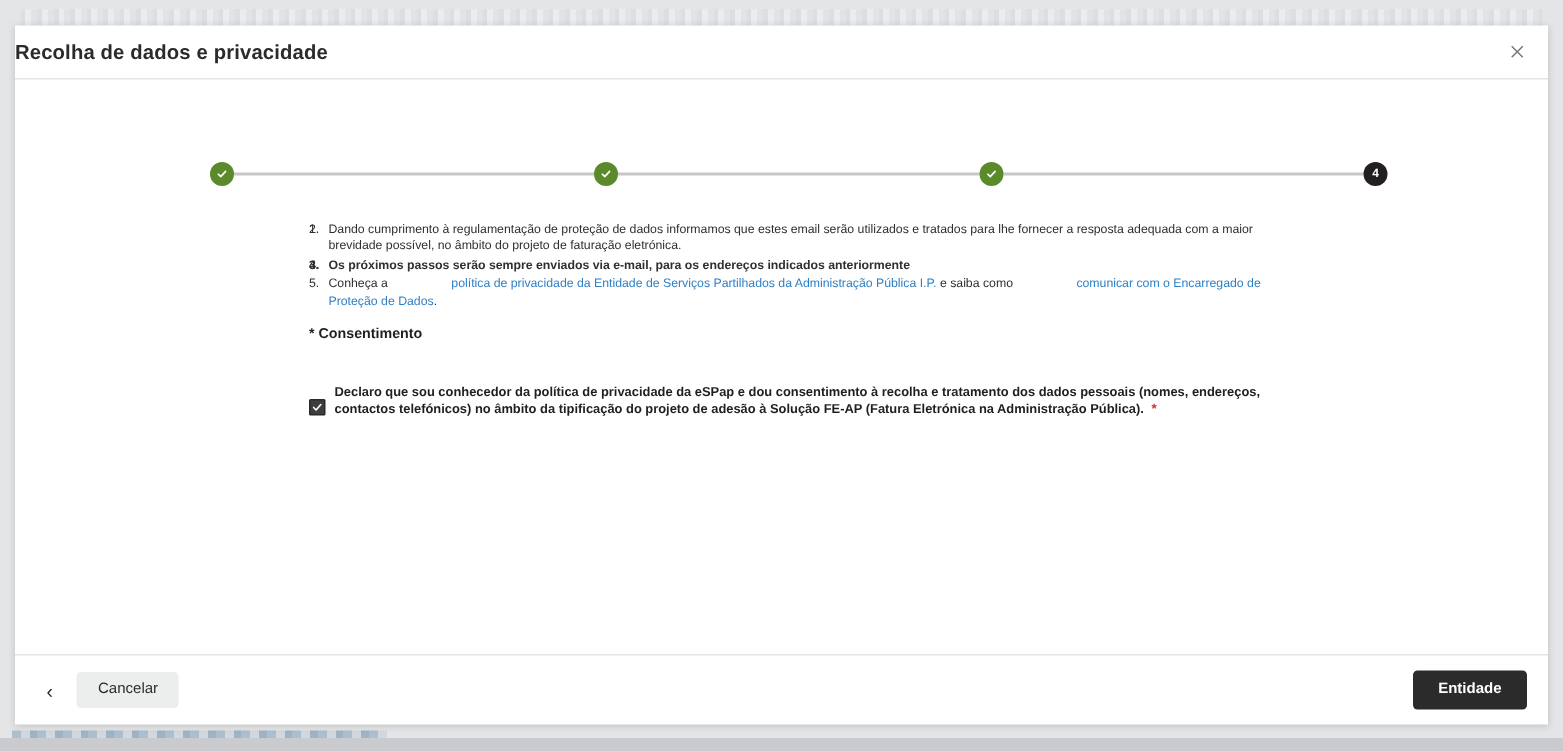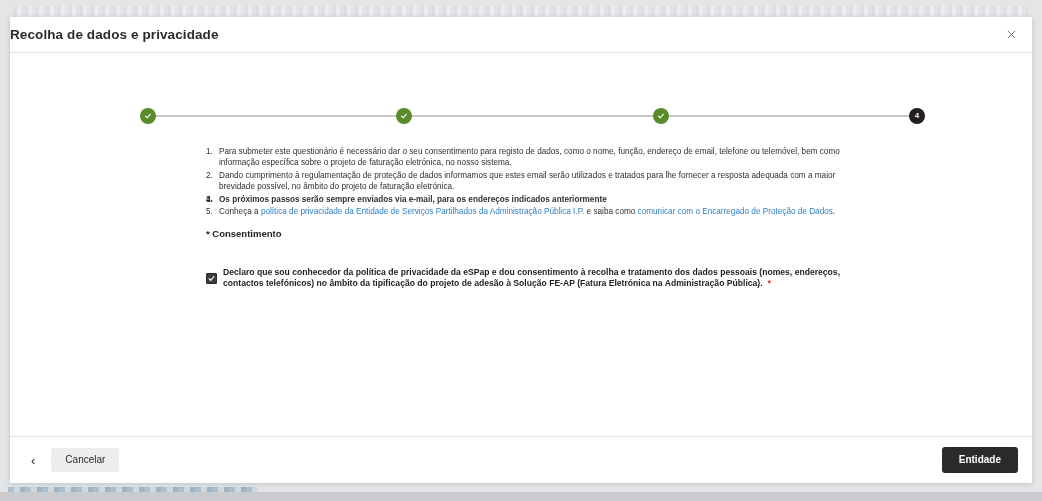--- a/index.html
+++ b/index.html
@@ -48,25 +48,25 @@
 
   .content{position:absolute;left:196px;top:93px;right:40px;}
 
   ol.info-list{margin:0;padding:0;list-style:none;}
   ol.info-list li{
     position:relative;padding-left:13px;margin-bottom:1px;
     font-size:8.2px;color:#2f2f2f;line-height:11.4px;max-width:622px;
   }
   ol.info-list li .num{position:absolute;left:0;top:0;}
   ol.info-list li.bold{font-weight:bold;}
-  a.inline-link{color:#2f7fc4;text-decoration:none;}
+  a.inline-link{color:#2f7fc4;text-decoration:none;margin-left:40px;}
 
   .consent-heading{margin-top:11px;font-size:9.5px;font-weight:bold;color:#1f1f1f;}
 
-  .consent-row{margin-top:28px;display:flex;align-items:center;}
+  .consent-row{margin-top:28px;display:flex;align-items:flex-end;}
   .checkbox{
     width:9px;height:9px;flex:0 0 auto;margin-top:1px;margin-right:6px;
     background:#3d3d3d;border:1px solid #2a2a2a;border-radius:1px;
     display:flex;align-items:center;justify-content:center;cursor:pointer;
   }
   .checkbox svg{display:block;}
   .consent-text{font-size:8.6px;font-weight:bold;color:#1f1f1f;line-height:10.6px;max-width:645px;}
   .req-star{color:#d0342c;font-size:9px;margin-left:5px;font-weight:bold;vertical-align:top;}
 
   .modal-footer{
@@ -125,21 +125,20 @@
       </div>
       <div class="step-line"></div>
       <div class="step-node step-current">4</div>
     </div>
 
     <div class="content">
 
       <ol class="info-list">
         <li>
           <span class="num">1.</span>
-          <span>Para submeter este questionário é necessário dar o seu consentimento para registo de dados, como o nome, função, endereço de email, telefone ou telemóvel, bem como informação específica sobre o projeto de faturação eletrónica, no nosso sistema.</span>
         </li>
         <li>
           <span class="num">2.</span>
           <span>Dando cumprimento à regulamentação de proteção de dados informamos que estes email serão utilizados e tratados para lhe fornecer a resposta adequada com a maior brevidade possível, no âmbito do projeto de faturação eletrónica.</span>
         </li>
         <li class="bold">
           <span class="num">3.</span>
         </li>
         <li class="bold">
           <span class="num">4.</span>

